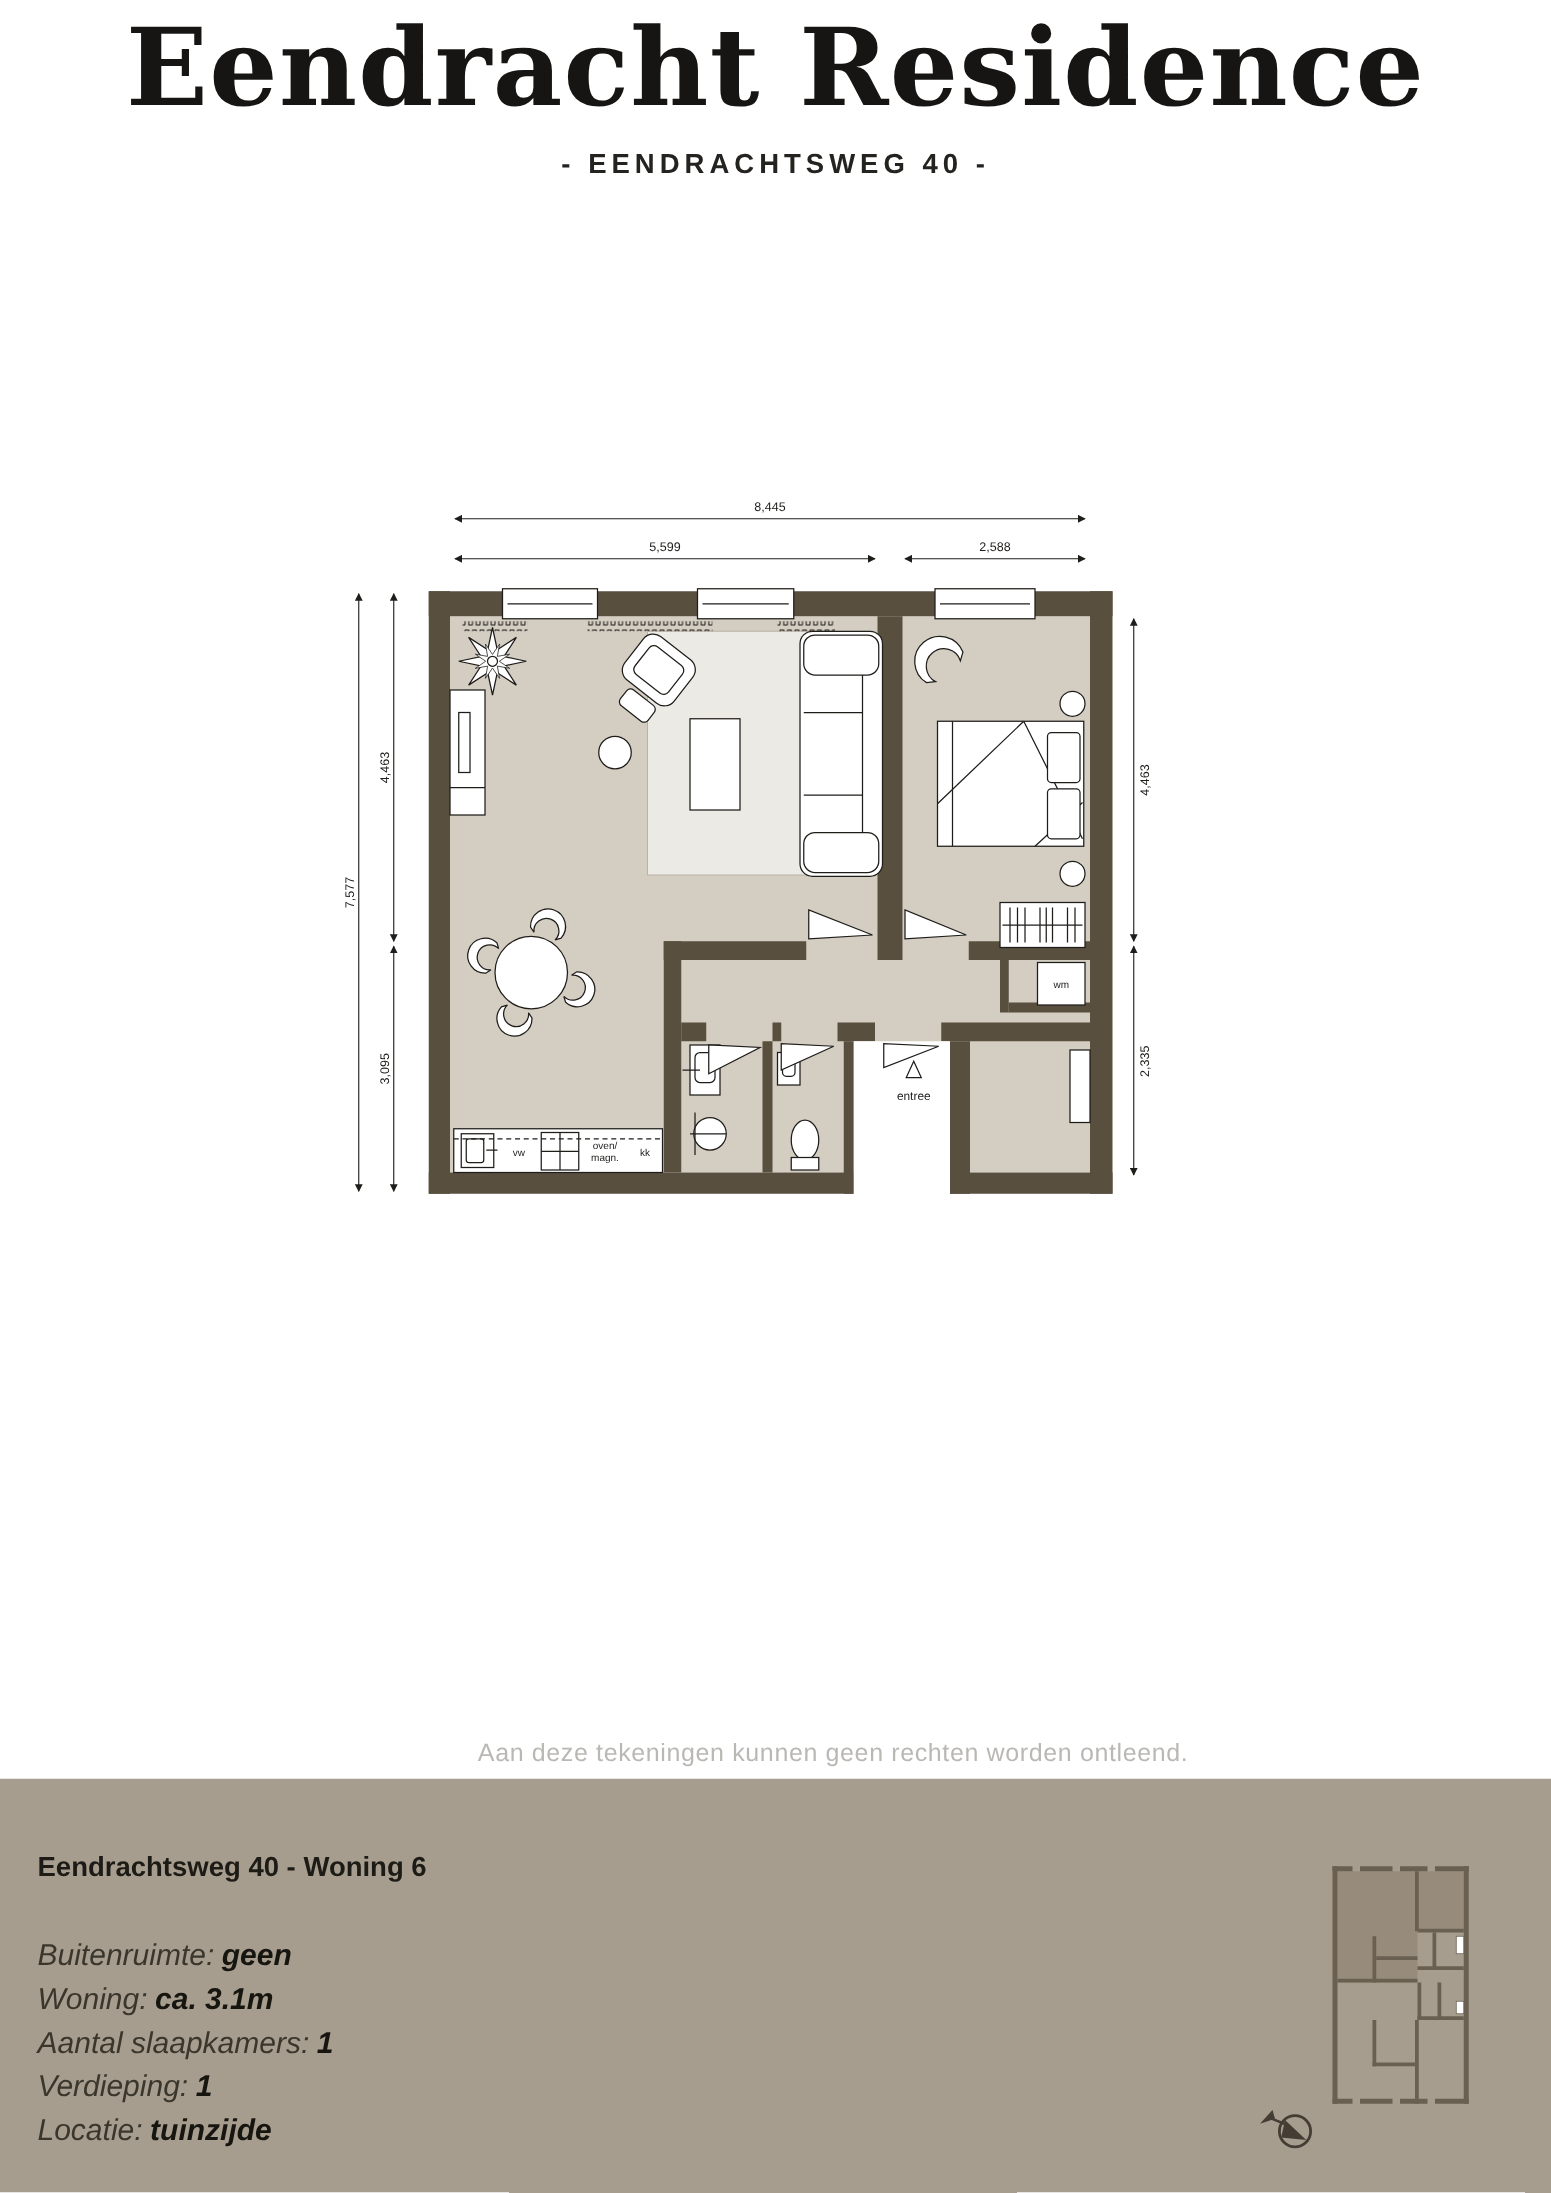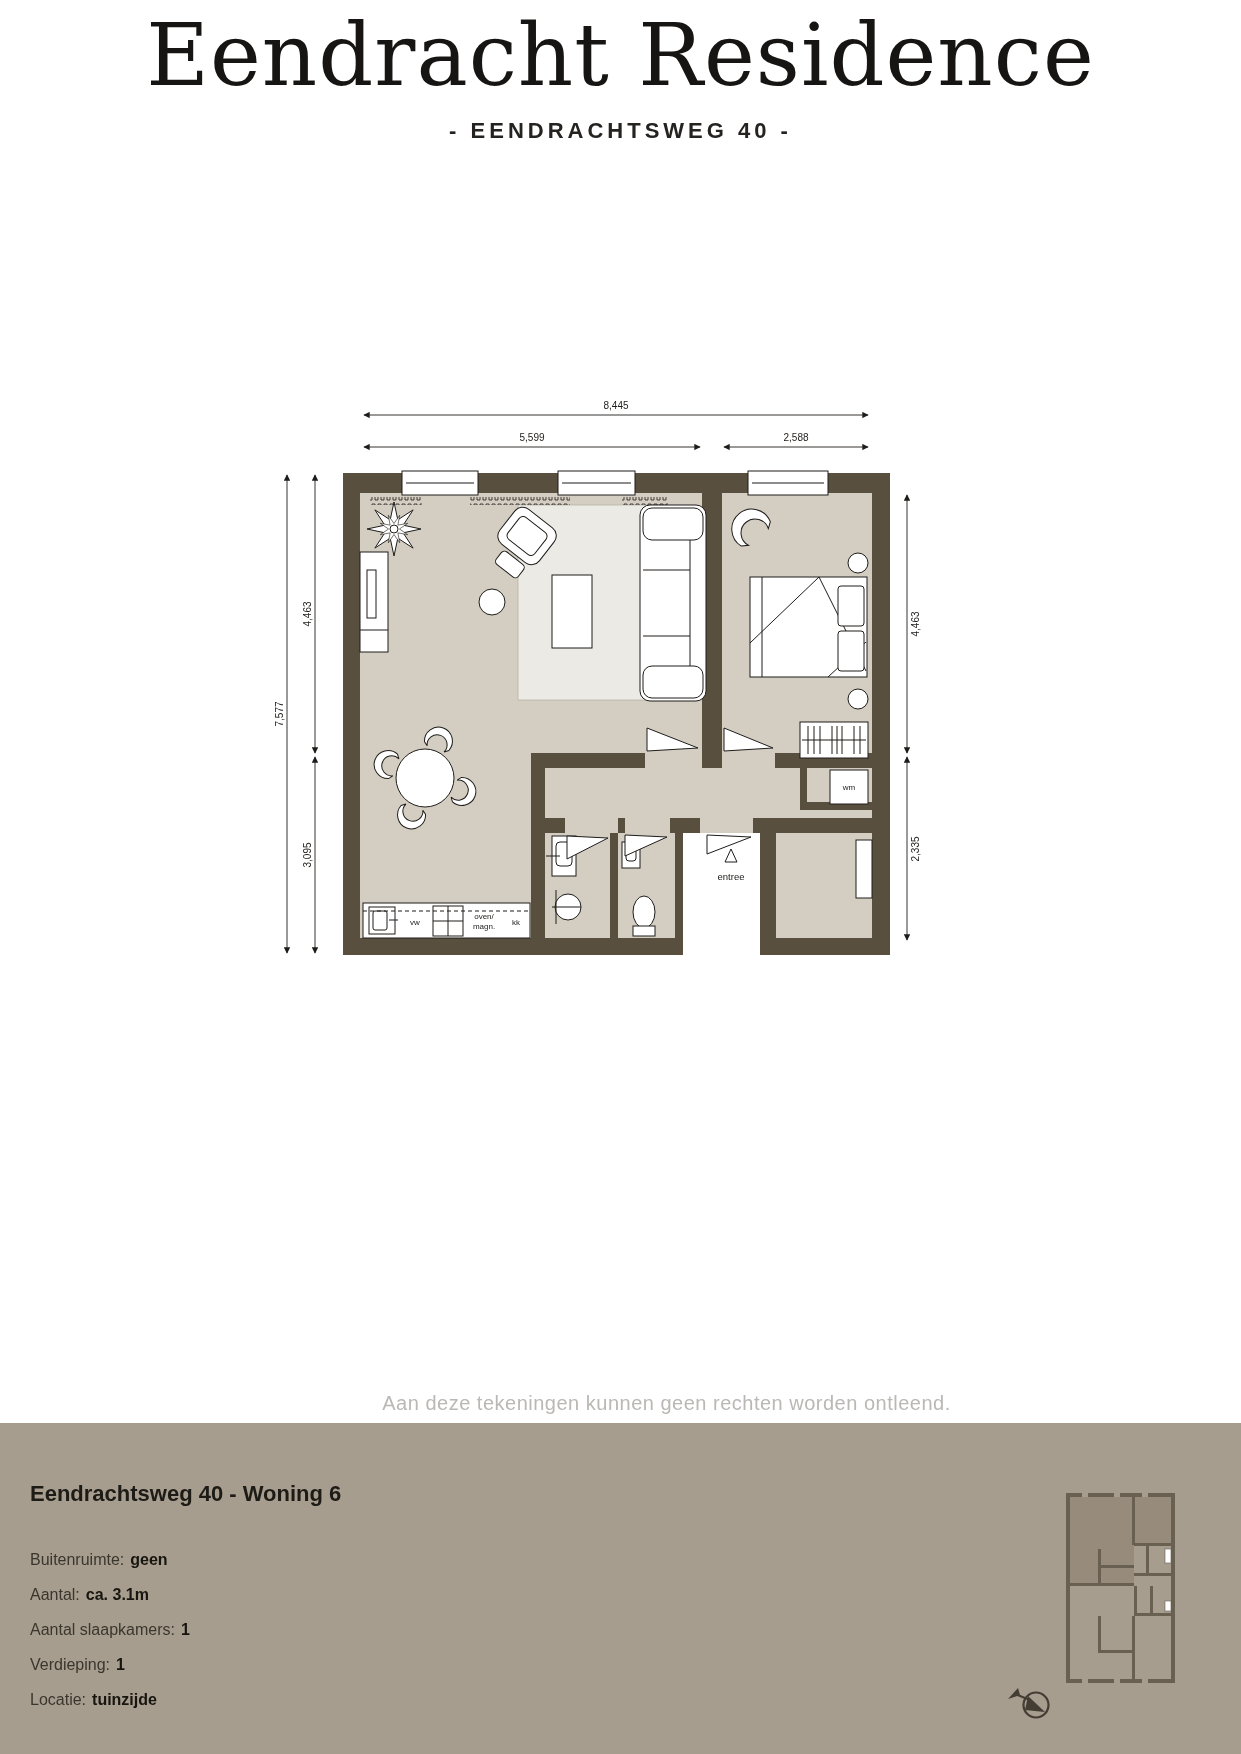--- a/index.html
+++ b/index.html
@@ -1,29 +1,29 @@
 <!DOCTYPE html>
 <html><head>
 <meta charset="utf-8">
 <style>
   html,body{margin:0;padding:0;background:#e8e8e8;}
   .page{position:relative;width:1241px;height:1754px;margin:0 auto;background:#ffffff;
         font-family:"Liberation Sans",sans-serif;overflow:hidden;}
   .brand-title{position:absolute;top:10px;left:0;width:100%;text-align:center;
         font-family:"DejaVu Serif","Liberation Serif",serif;font-size:86px;line-height:1.05;
-        color:#161513;letter-spacing:1px;font-weight:400;}
+        color:#161513;letter-spacing:1px;font-weight:700;}
   .brand-sub{position:absolute;top:118px;left:0;width:100%;text-align:center;
         font-size:22px;font-weight:700;letter-spacing:4px;color:#242320;}
   .plan-wrap{position:absolute;left:270px;top:390px;width:700px;height:620px;}
   .disclaimer{position:absolute;top:1392px;left:0;width:100%;text-align:center;
         font-size:20px;letter-spacing:.5px;color:#bab8b4;padding-left:46px;}
   .footer{position:absolute;left:0;top:1423px;width:1241px;height:331px;background:#a79d8f;}
   .f-title{position:absolute;left:30px;top:58px;font-size:22px;font-weight:700;color:#1d1b16;text-align:right;}
   .specs{position:absolute;left:30px;top:128px;}
-  .spec-row{height:35px;font-size:16px;color:#3a362c;}
+  .spec-row{height:35px;font-size:24px;color:#3a362c;font-style:italic;}
   .spec-row .val{font-weight:700;color:#17150f;margin-left:6px;}
   .minimap{position:absolute;left:1058px;top:64px;}
   .compass{position:absolute;left:1000px;top:258px;}
   
   .w{fill:#594f3f}
   .fl{fill:#d3cdc2}
   .rug{fill:#eceae5;stroke:#b9b3a7;stroke-width:.8}
   .fw{fill:#fff;stroke:#1f1d1a;stroke-width:1}
   .ol{fill:none;stroke:#1f1d1a;stroke-width:1}
   .dimln{stroke:#1f1d1a;stroke-width:.9;fill:none}
@@ -254,21 +254,21 @@
     </svg>
   </div>
 
   <div class="disclaimer">Aan deze tekeningen kunnen geen rechten worden ontleend.</div>
 
   <div class="footer">
     <div class="f-title">Eendrachtsweg 40 - Woning 6</div>
 
     <div class="specs">
       <div class="spec-row"><span>Buitenruimte:</span><span class="val">geen</span></div>
-      <div class="spec-row"><span>Aantal:</span><span class="val">ca. 3.1m</span></div>
+      <div class="spec-row"><span>Woning:</span><span class="val">ca. 3.1m</span></div>
       <div class="spec-row"><span>Aantal slaapkamers:</span><span class="val">1</span></div>
       <div class="spec-row"><span>Verdieping:</span><span class="val">1</span></div>
       <div class="spec-row"><span>Locatie:</span><span class="val">tuinzijde</span></div>
     </div>
 
     <svg class="minimap" width="125" height="210" viewBox="0 0 125 210">
 
       <rect class="msh" x="12" y="10" width="64" height="89"></rect>
       <rect class="msh" x="76" y="10" width="37" height="48"></rect>
 

